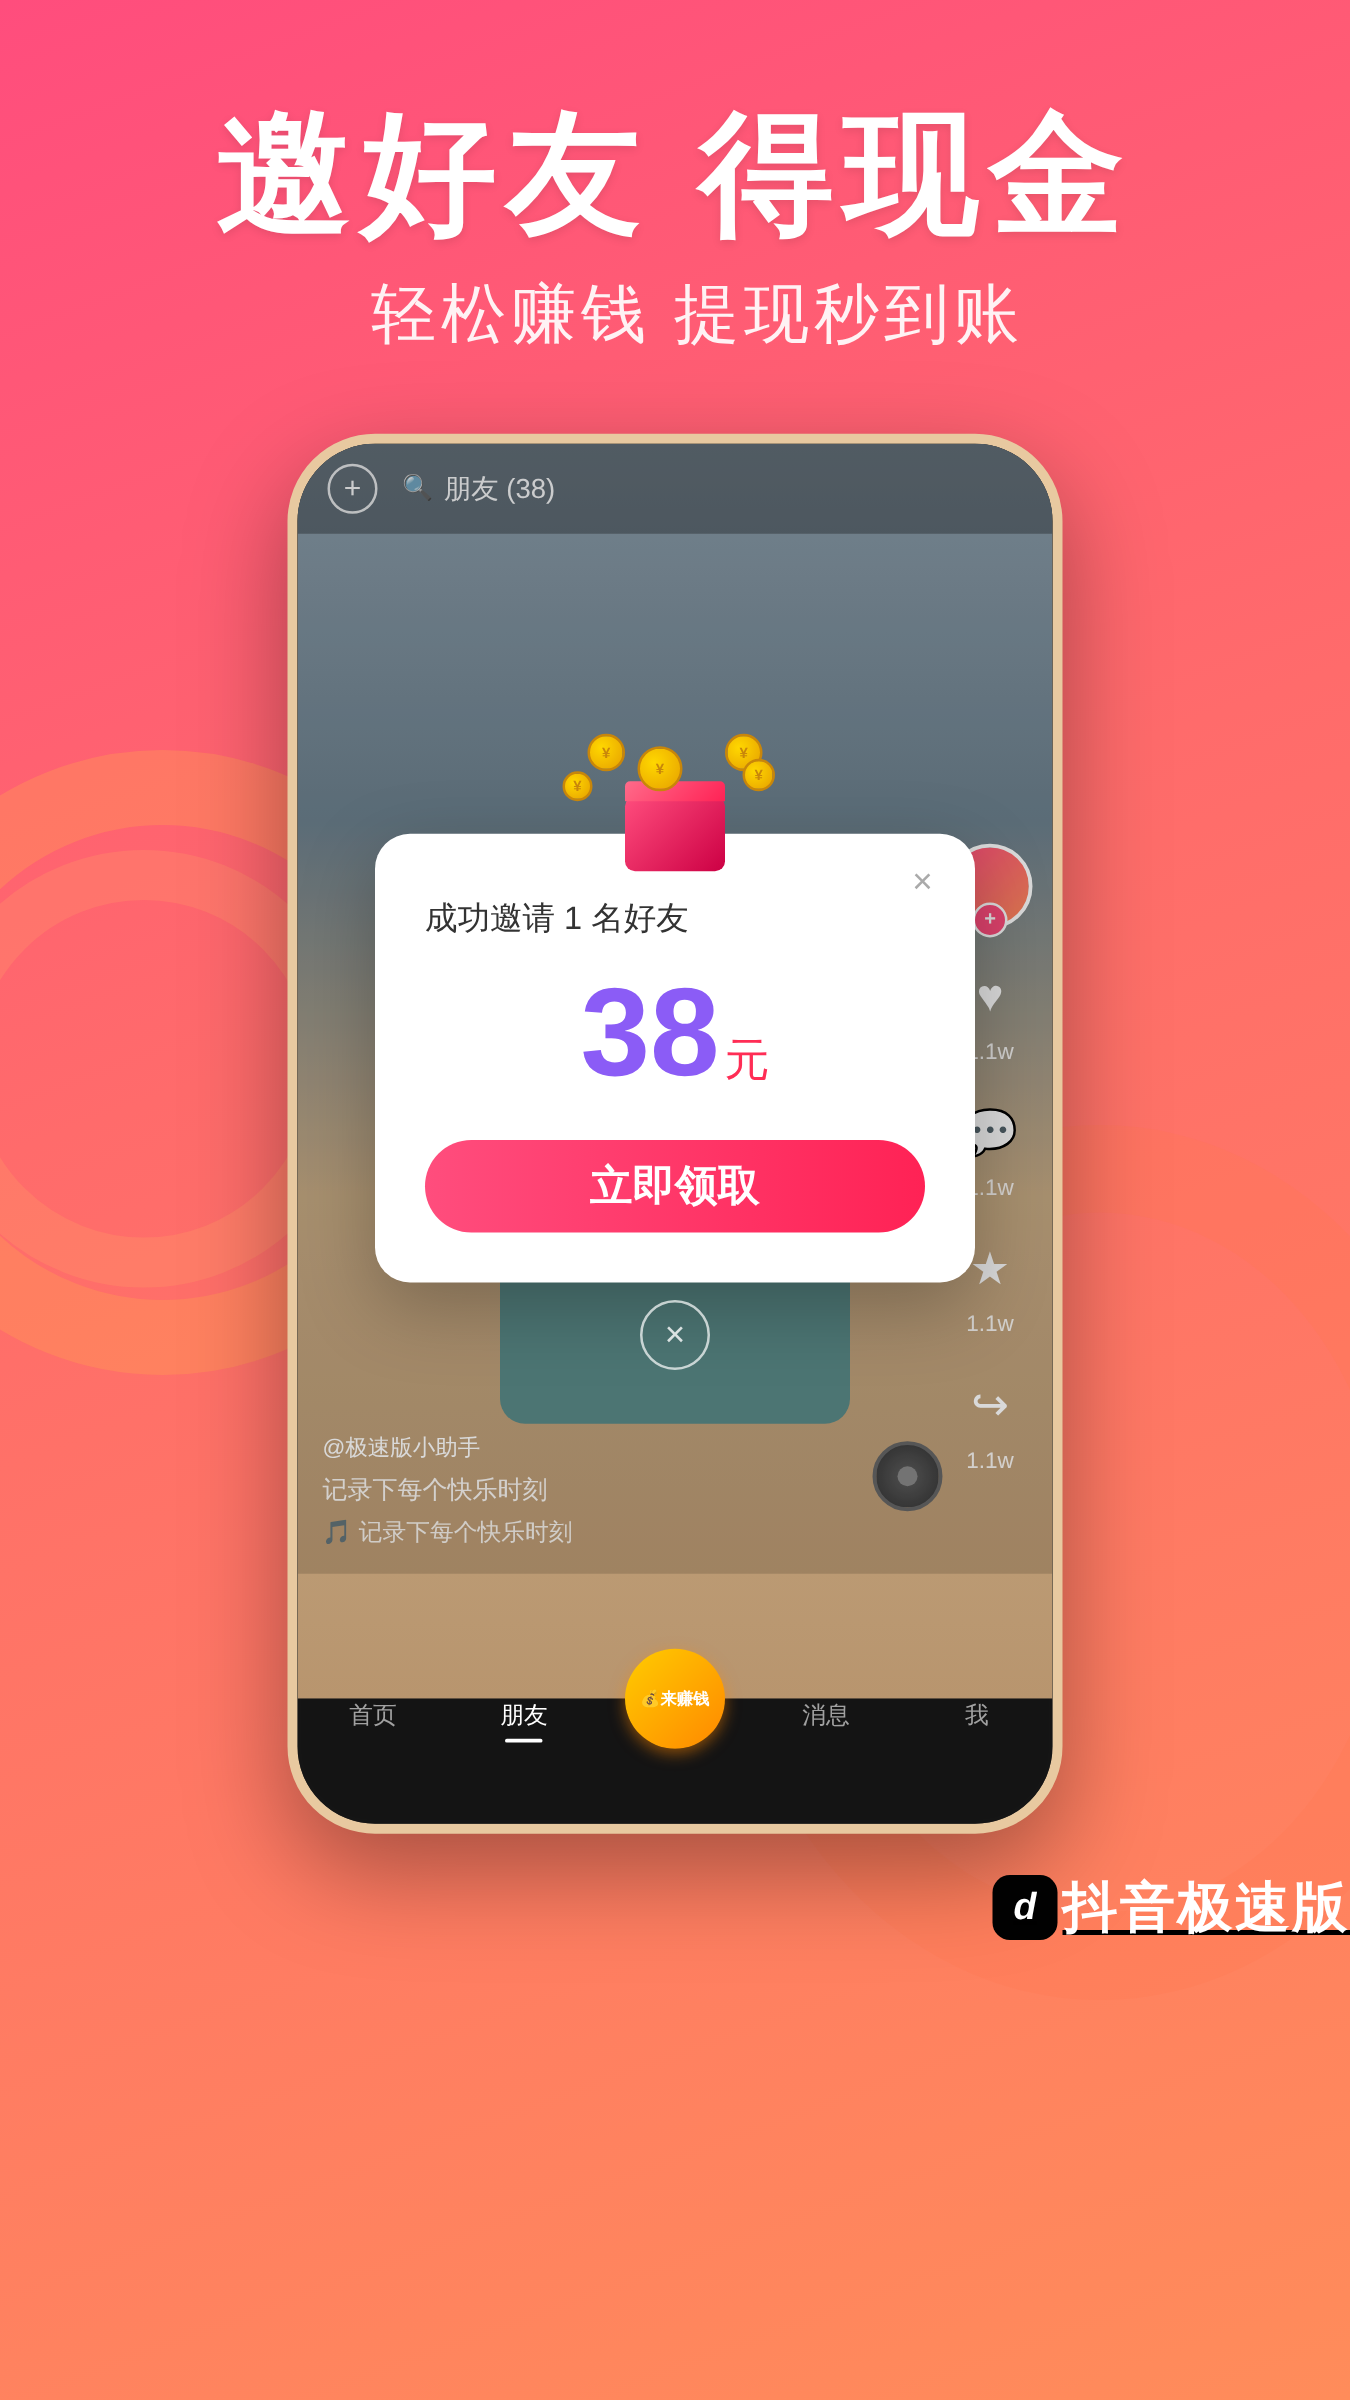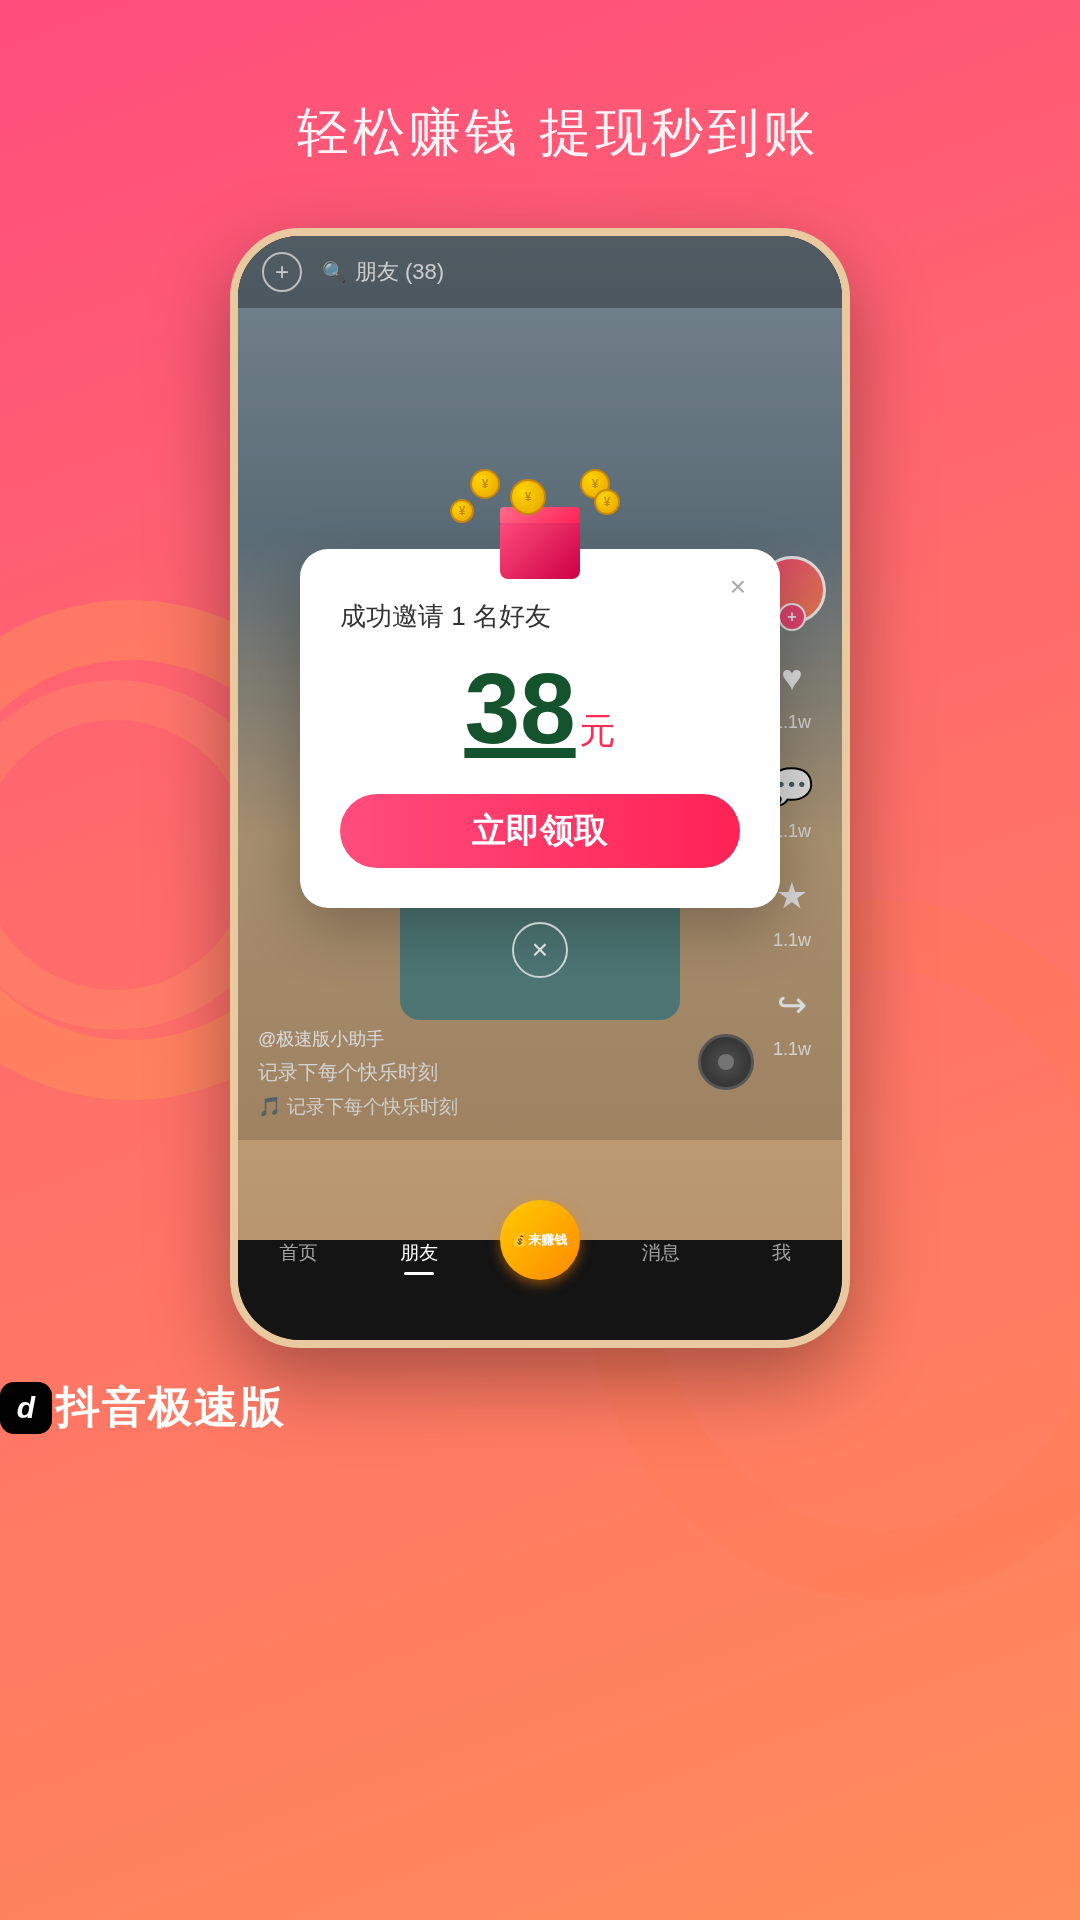--- a/index.html
+++ b/index.html
@@ -439,23 +439,22 @@
       font-weight: 500;
     }
 
     .reward-amount {
       text-align: center;
       margin-bottom: 36px;
     }
     .amount-number {
       font-size: 100px;
       font-weight: 900;
-      color: #14532d;
+      color: #8b5cf6;
       line-height: 1;
-      text-decoration: underline;
     }
     .amount-unit {
       font-size: 36px;
       color: #ff2d55;
       font-weight: 500;
       margin-left: 4px;
     }
 
     .claim-button {
       width: 100%;
@@ -492,22 +491,23 @@
     }
 
     
     .app-branding {
       position: relative;
       z-index: 2;
       text-align: center;
       padding: 30px 0 20px;
       display: flex;
       align-items: center;
-      justify-content: flex-start;
+      justify-content: flex-end;
       gap: 4px;
+      text-decoration: underline;
     }
     .tiktok-logo {
       width: 52px;
       height: 52px;
       background: #010101;
       border-radius: 14px;
       display: flex;
       align-items: center;
       justify-content: center;
       color: white;
@@ -530,20 +530,21 @@
     }
   </style>
 </head>
 <body>
 
 <div class="bg-circle-left"></div>
 <div class="bg-circle-inner-left"></div>
 <div class="bg-arc-right"></div>
 
 <div class="header-section">
+  <div class="main-title">邀好友 得现金</div>
   <div class="sub-title">轻松赚钱 提现秒到账</div>
 </div>
 
 <div class="phone-wrapper">
   <div class="phone">
     <div class="phone-screen">
 
       <div class="video-bg"></div>
 
       <div class="person-figure">

